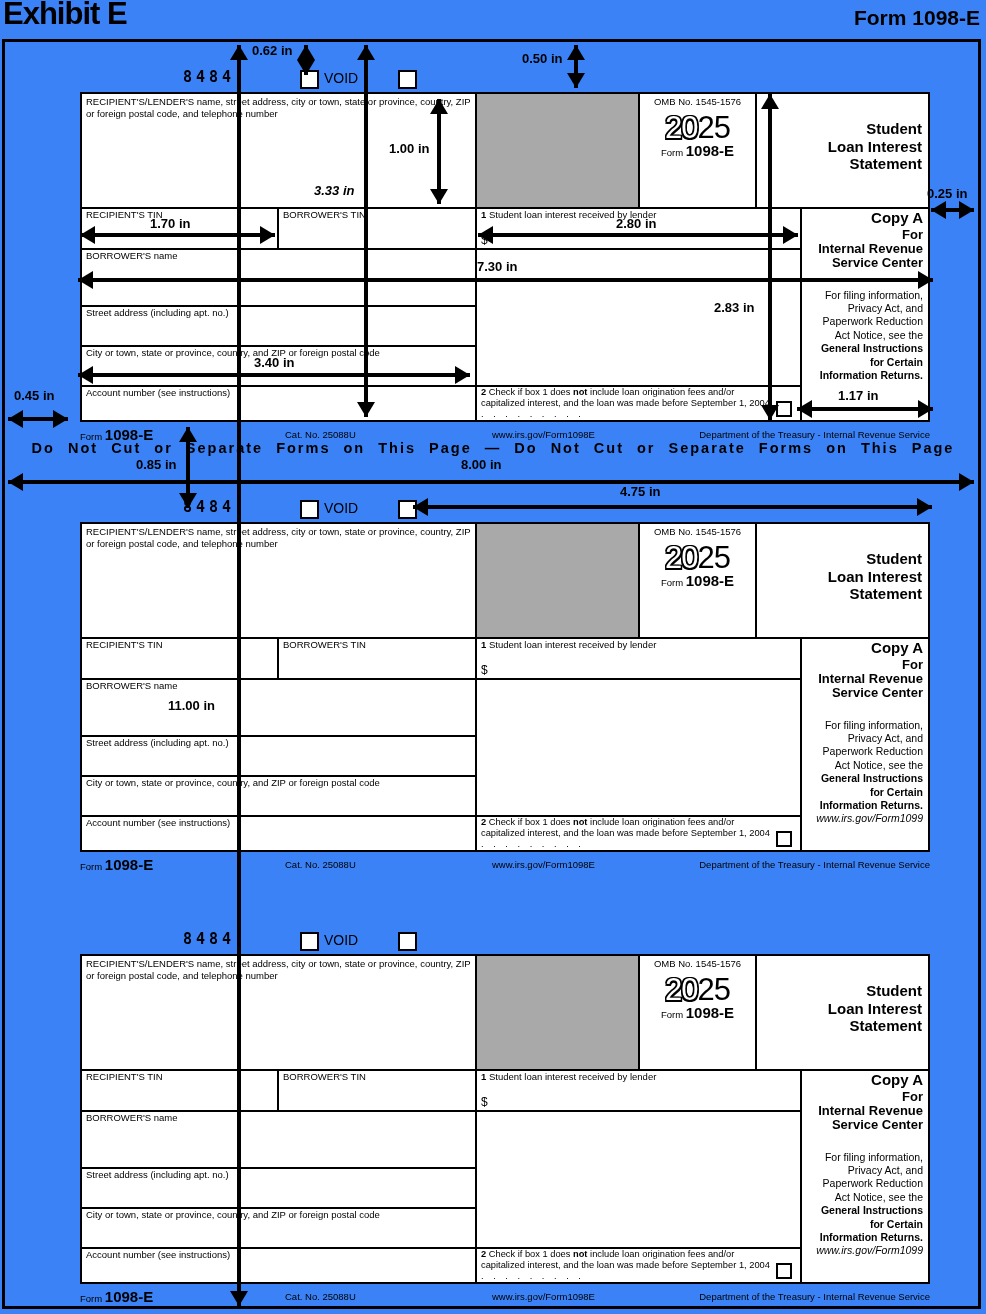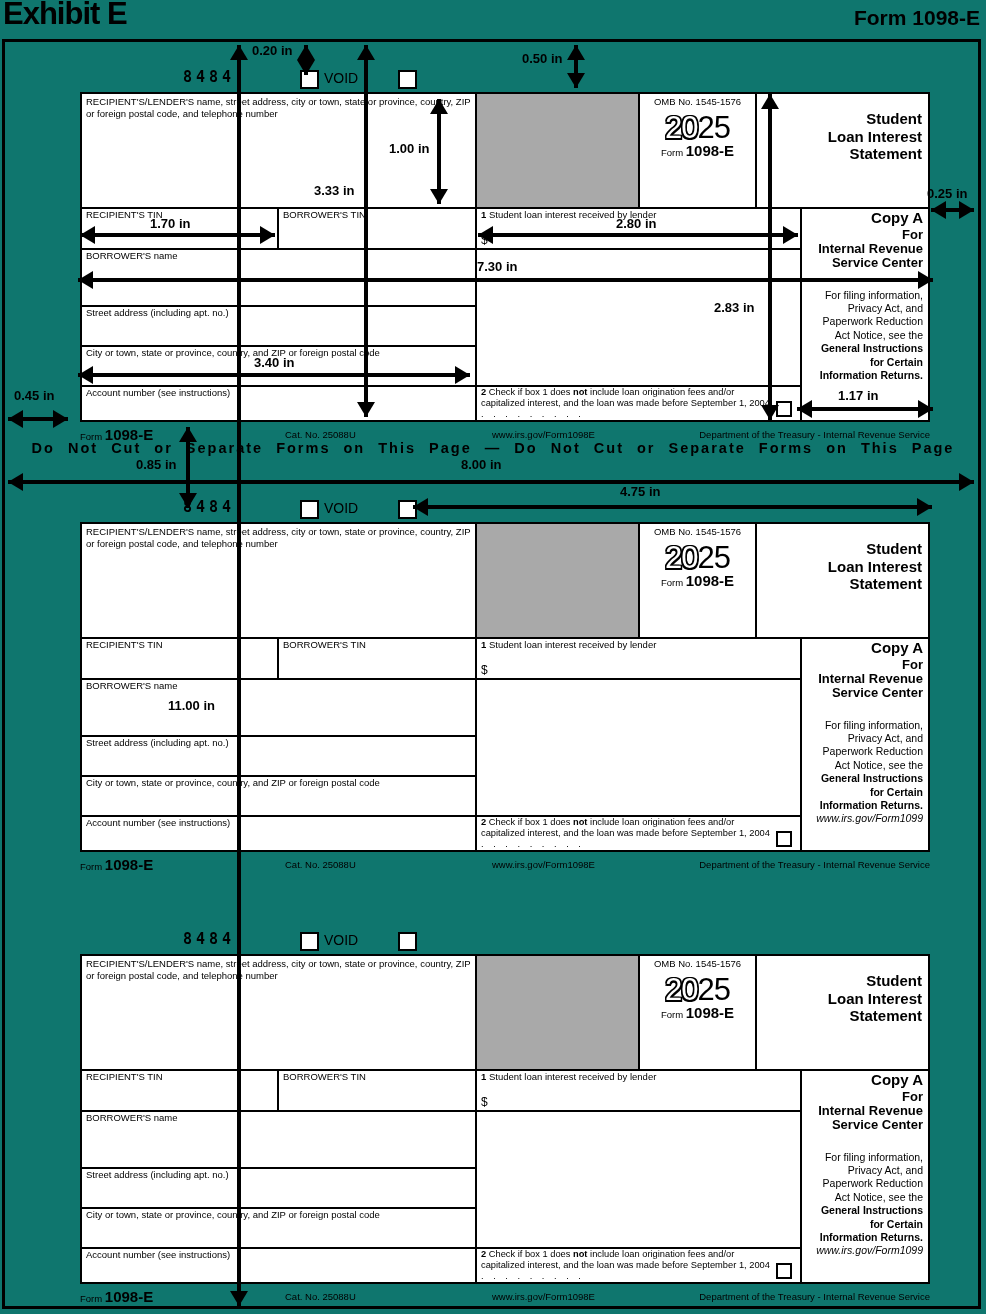--- a/index.html
+++ b/index.html
@@ -1,16 +1,16 @@
 <!DOCTYPE html>
 <html><head>
 <meta charset="utf-8">
 <style>
   html,body{margin:0;padding:0;background:#fff;}
-  #page{position:relative;width:986px;height:1314px;background:#0f766e;color:#000;
+  #page{position:relative;width:986px;height:1314px;background:#3b82f6;color:#000;
         font-family:"Liberation Sans",sans-serif;overflow:hidden;}
   .abs{position:absolute;}
 
   #exhibit-title{left:3px;top:-4px;font-size:31px;font-weight:bold;letter-spacing:-1px;}
   #header-form-title{right:6px;top:6px;font-size:21px;font-weight:bold;}
   #page-border{left:2px;top:39px;width:973px;height:1264px;border:3px solid #000;}
 
   .form-slot{position:absolute;left:80px;width:850px;z-index:2;}
   .form-header{position:relative;height:24px;}
   .print-code{position:absolute;left:103px;top:0;font-family:"DejaVu Sans Mono",monospace;
@@ -26,21 +26,21 @@
   .cell{position:absolute;font-size:9.5px;line-height:11.5px;padding:2px 4px;box-sizing:border-box;}
   .cell-rl{left:0;top:0;width:393px;height:113px;}
   .gray-box{left:395px;top:0;width:161px;height:113px;background:#a9a9a9;}
   .omb-cell{left:558px;top:0;width:115px;height:113px;text-align:center;padding:2px 0;}
   .omb-no{font-size:9.5px;}
   .tax-year{margin-top:14px;font-size:31px;font-weight:normal;letter-spacing:-1px;}
   .yr-outline{color:#fff;text-shadow:-1.5px -1.5px 0 #000,1.5px -1.5px 0 #000,-1.5px 1.5px 0 #000,
               1.5px 1.5px 0 #000,-1.5px 0 0 #000,1.5px 0 0 #000,0 -1.5px 0 #000,0 1.5px 0 #000;}
   .omb-formno{margin-top:12px;font-size:9.5px;}
   .omb-formno b{font-size:15px;}
-  .stmt-cell{left:675px;top:0;width:171px;height:113px;text-align:right;padding:16px 6px 0 0;
+  .stmt-cell{left:675px;top:0;width:171px;height:113px;text-align:right;padding:26px 6px 0 0;
              font-size:15px;font-weight:bold;line-height:17.5px;box-sizing:border-box;}
   .cell-rtin{left:0;top:113px;width:195px;height:41px;}
   .cell-btin{left:197px;top:113px;width:216px;height:41px;border-radius:11px;}
   .cell-box1{left:395px;top:113px;width:323px;height:41px;}
   .dollar{position:absolute;left:4px;bottom:2px;font-size:12px;}
   .cell-bname{left:0;top:154px;width:393px;height:57px;}
   .cell-street{left:0;top:211px;width:393px;height:40px;}
   .cell-city{left:0;top:251px;width:393px;height:40px;}
   .cell-account{left:0;top:291px;width:393px;height:35px;}
   .cell-box2{left:395px;top:291px;width:323px;height:35px;font-size:9.3px;line-height:11px;padding-right:30px;}
@@ -308,30 +308,30 @@
   <div class="form-footer">
     <span class="f-form"><span>Form</span> <b>1098-E</b></span>
     <span class="f-cat">Cat. No. 25088U</span>
     <span class="f-www">www.irs.gov/Form1098E</span>
     <span class="f-dept">Department of the Treasury - Internal Revenue Service</span>
   </div>
 </div>
 
   <div class="abs" id="divider-text">Do Not Cut or Separate Forms on This Page — Do Not Cut or Separate Forms on This Page</div>
 
-  <div class="mlabel" style="left:252px;top:43px;">0.20 in</div>
+  <div class="mlabel" style="left:252px;top:43px;">0.62 in</div>
   <div class="arrow-v" style="left:304px;top:45px;height:30px;"></div>
 
   <div class="mlabel" style="left:522px;top:51px;">0.50 in</div>
   <div class="arrow-v" style="left:574px;top:45px;height:43px;"></div>
 
   <div class="mlabel" style="left:389px;top:141px;">1.00 in</div>
   <div class="arrow-v" style="left:437px;top:99px;height:105px;"></div>
 
-  <div class="mlabel" style="left:314px;top:183px;">3.33 in</div>
+  <div class="mlabel" style="left:314px;top:183px;font-style:italic;">3.33 in</div>
   <div class="arrow-v" style="left:364px;top:45px;height:372px;"></div>
 
   <div class="mlabel" style="left:168px;top:698px;">11.00 in</div>
   <div class="arrow-v" style="left:237px;top:45px;height:1261px;"></div>
 
   <div class="mlabel" style="left:714px;top:300px;">2.83 in</div>
   <div class="arrow-v" style="left:768px;top:94px;height:326px;"></div>
 
   <div class="mlabel" style="left:136px;top:457px;">0.85 in</div>
   <div class="arrow-v" style="left:186px;top:427px;height:81px;"></div>

